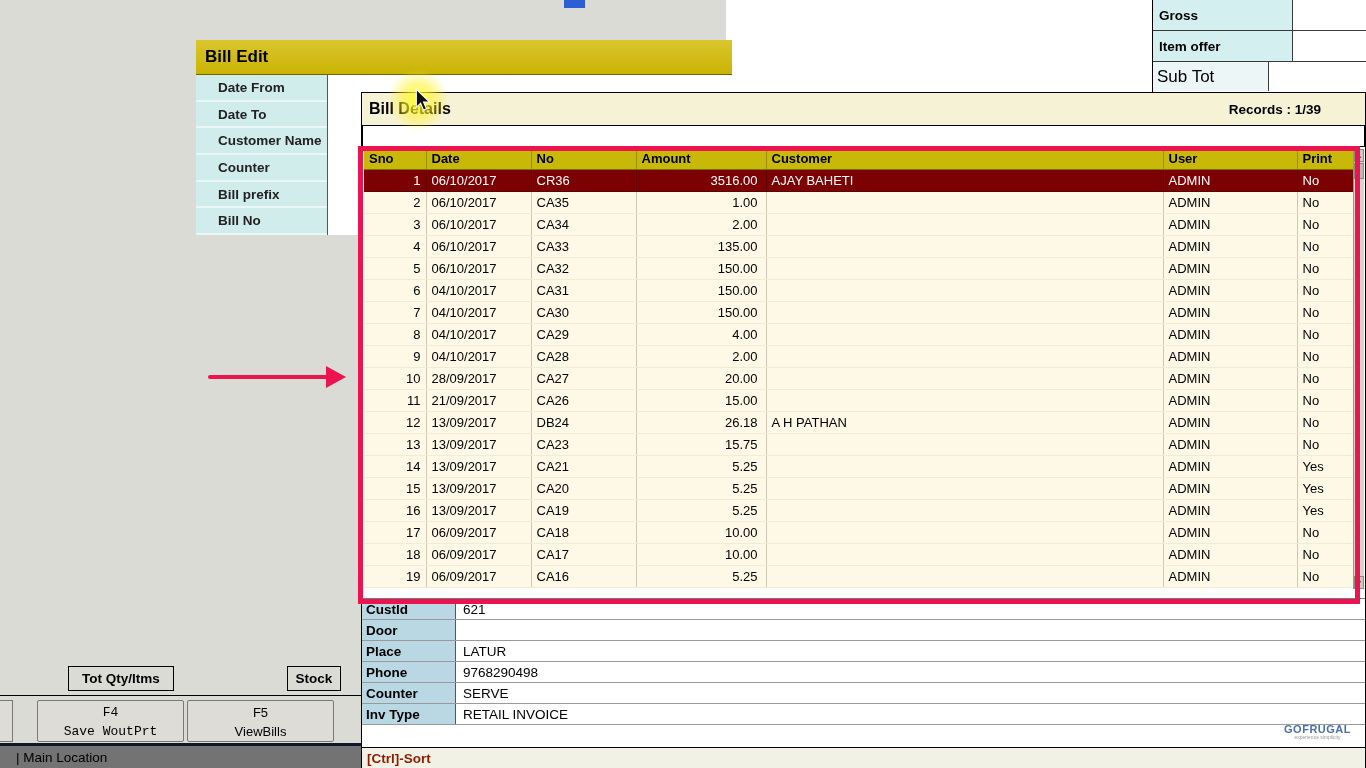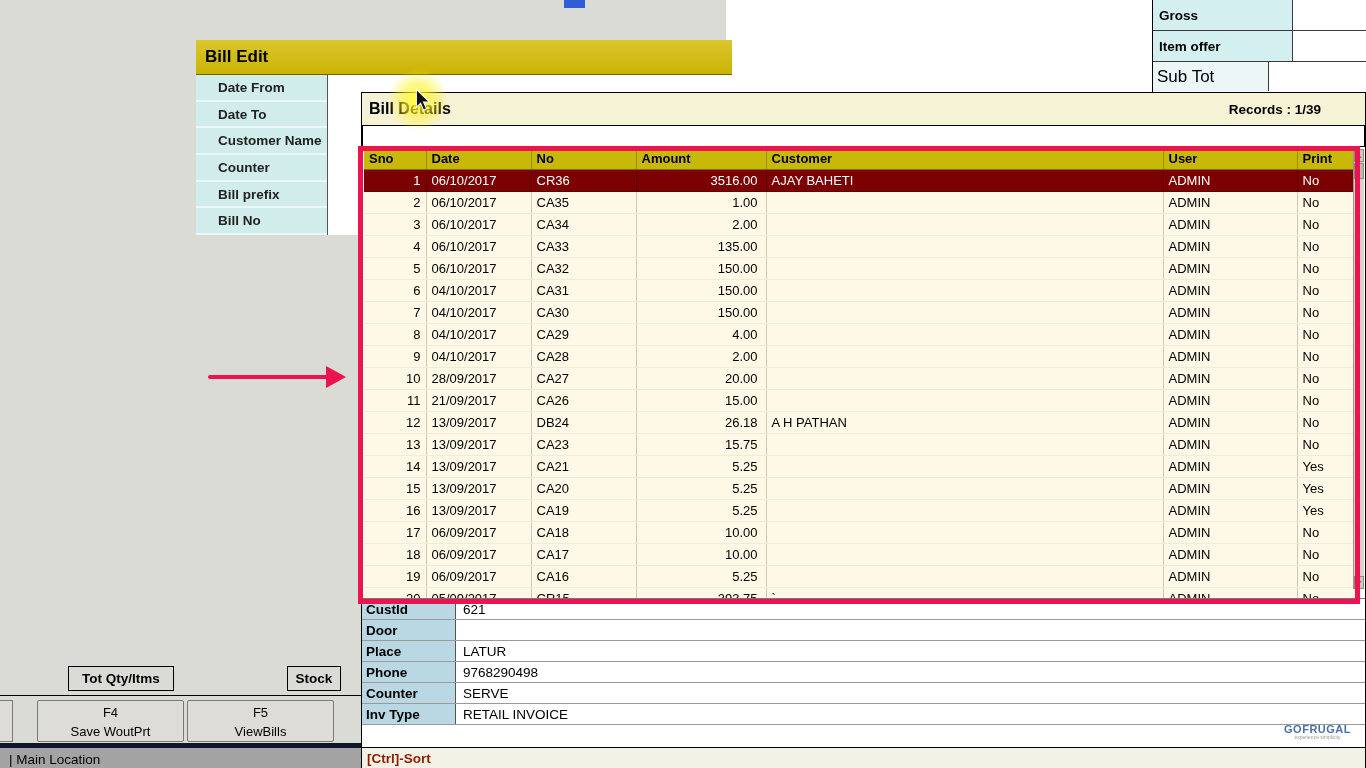--- a/index.html
+++ b/index.html
@@ -66,24 +66,24 @@
   .arrow-head { position:absolute; left:326px; top:366px; width:0; height:0; border-left:20px solid #eb1450; border-top:11px solid transparent; border-bottom:11px solid transparent; z-index:45; }
   .glow { position:absolute; left:386px; top:68px; width:64px; height:64px; z-index:60; pointer-events:none;
           background:radial-gradient(circle, rgba(255,255,40,.95) 0%, rgba(255,240,40,.55) 35%, rgba(255,240,40,0) 68%); }
   .cursor { position:absolute; left:414px; top:88px; z-index:61; pointer-events:none; }
 
   
   .totqty-btn { position:absolute; left:68px; top:666px; width:106px; height:25px; border:1px solid #000; font-size:13.5px; font-weight:bold; display:flex; align-items:center; justify-content:center; background:#dbdbd5; }
   .stock-btn { position:absolute; left:287px; top:666px; width:54px; height:25px; border:1px solid #000; font-size:13.5px; font-weight:bold; display:flex; align-items:center; justify-content:center; background:#dbdbd5; }
   .btn-topline { position:absolute; left:0; top:695px; width:361px; border-top:1px solid #000; }
   .fkey-btn { position:absolute; top:700px; height:42px; background:#dddcd6; border:1px solid #7a7a74; border-radius:2px; text-align:center; font-size:13px; line-height:1.45; padding-top:3px; }
-  .f4-btn { left:37px; width:147px; }
+  .f4-btn { left:37px; width:147px;font-family:Liberation Mono, monospace; }
   .f5-btn { left:187px; width:147px; }
   .edge-btn { position:absolute; left:0; top:700px; width:13px; height:42px; background:#dddcd6; border:1px solid #7a7a74; border-left:none; }
-  .statusbar { position:absolute; left:0; top:743px; width:361px; height:25px; background:#a3a3a3; border-top:5px solid #0f172a; font-size:13.5px; line-height:24px; padding-left:9px; }
+  .statusbar { position:absolute; left:0; top:743px; width:361px; height:25px; background:#737373; border-top:3px solid #0f172a; font-size:13.5px; line-height:24px; padding-left:16px; }
 </style>
 </head>
 <body>
 
 <div class="white-strip"></div>
 <div class="blue-frag"></div>
 
 <div class="totals-panel">
   <div id="tr-rows">
       <div class="tr-row">
@@ -327,29 +327,20 @@
           </tr>
           <tr>
             <td class="c0">19</td>
             <td class="c1">06/09/2017</td>
             <td class="c2">CA16</td>
             <td class="c3">5.25</td>
             <td class="c4"></td>
             <td class="c5">ADMIN</td>
             <td class="c6">No</td>
           </tr>
-          <tr>
-            <td class="c0">20</td>
-            <td class="c1">05/09/2017</td>
-            <td class="c2">CR15</td>
-            <td class="c3">393.75</td>
-            <td class="c4">`</td>
-            <td class="c5">ADMIN</td>
-            <td class="c6">No</td>
-          </tr>
         </tbody>
     </table>
   </div>
 
   <div class="vscroll">
     <div class="vs-up">▲</div>
     <div class="vs-thumb"></div>
     <div class="vs-down">▼</div>
   </div>
 

